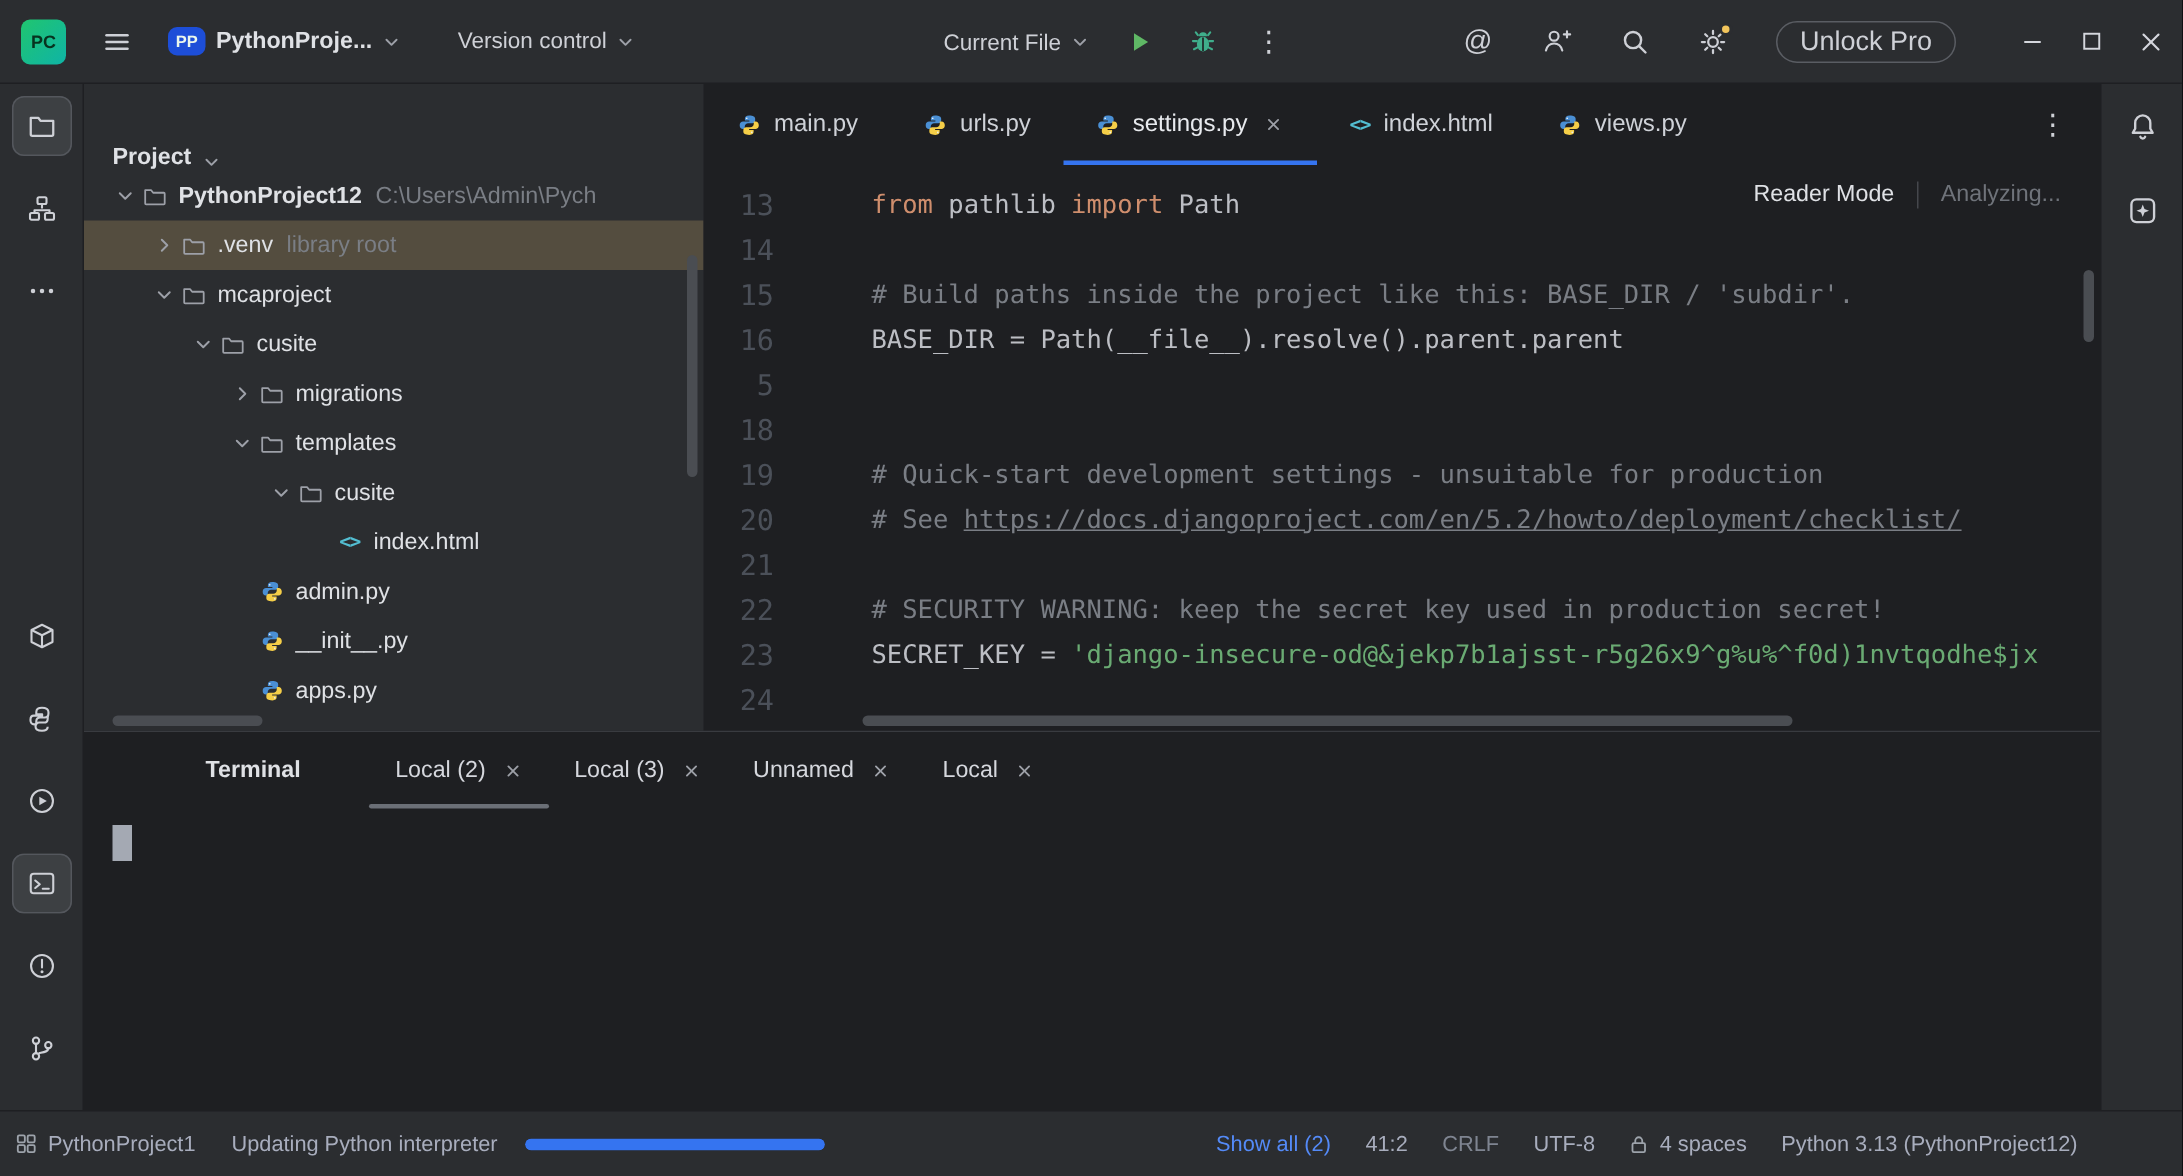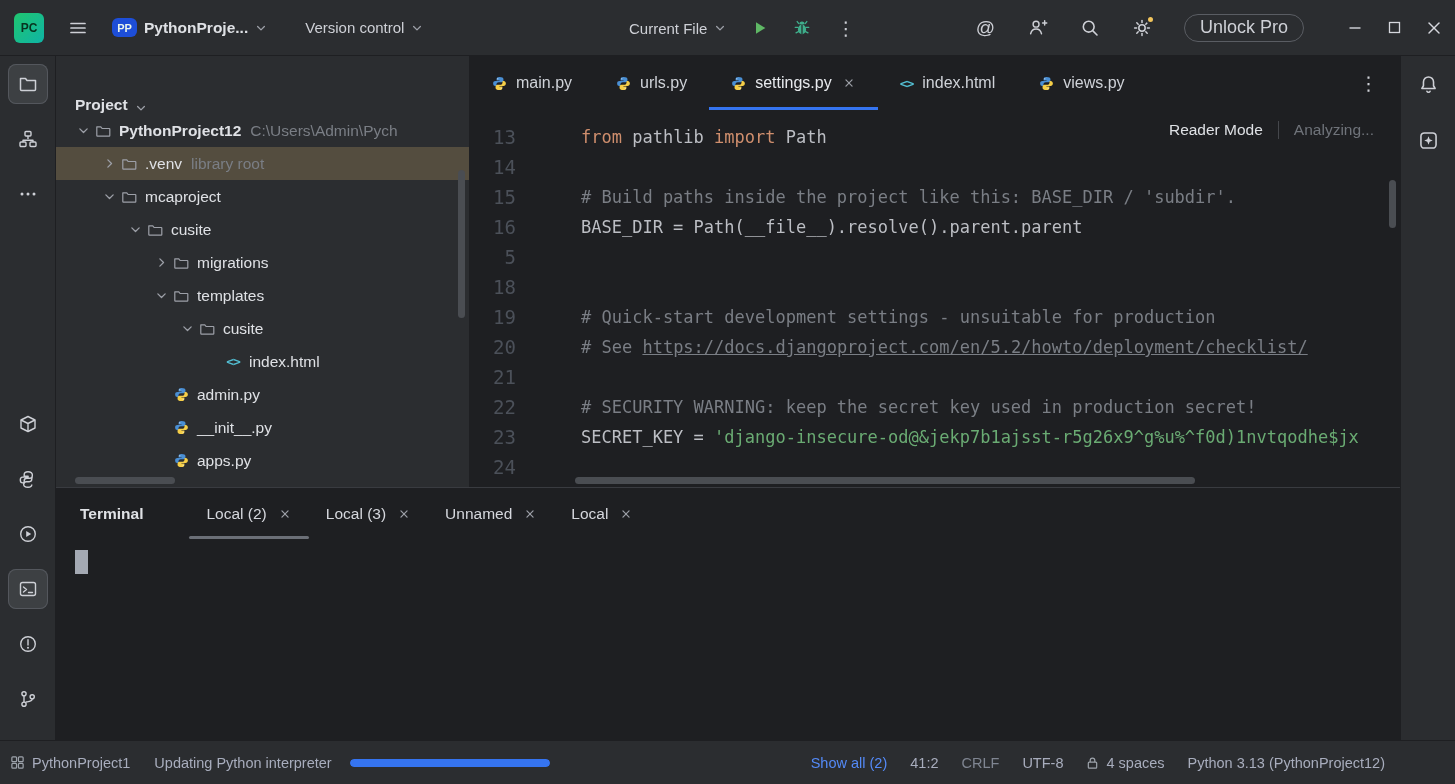--- a/index.html
+++ b/index.html
@@ -103,21 +103,21 @@
   .overlay-sep { width:1px; height:18px; background:#45474c; }
   .analyzing { color:#6f737a; }
   .ed-vscroll { position:absolute; right:4px; top:70px; width:7px; height:48px;
     background:#4a4d52; border-radius:4px; }
   .ed-hscroll { position:absolute; left:105px; bottom:3px; width:620px; height:7px;
     background:#4a4d52; border-radius:4px; }
 
   
   .terminal-panel { height:253px; flex:none; border-top:1px solid #393b40;
     display:flex; flex-direction:column; background:#1e1f22; }
-  .term-header { height:51px; flex:none; display:flex; align-items:stretch; padding-left:24px; }
+  .term-header { height:51px; flex:none; display:flex; align-items:stretch; padding-left:36px;margin-left:45px; }
   .term-title { display:flex; align-items:center; font-weight:700; font-size:15.5px; margin-right:46px; }
   .term-tabs { display:flex; align-items:stretch; }
   .term-tab { display:flex; align-items:center; gap:11px; padding:0 17px; position:relative;
     font-size:15.5px; color:#d5d7dd; }
   .term-tab.active::after { content:''; position:absolute; left:0; right:0; bottom:0;
     height:3px; background:#6b6f77; border-radius:2px; }
   .term-body { flex:1; position:relative; }
   .term-cursor { position:absolute; left:19px; top:11px; width:13px; height:24px; background:#a4a9b3; }
 
   

